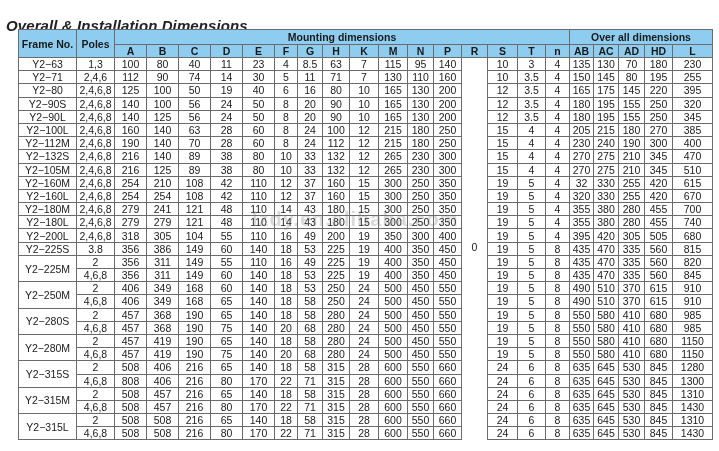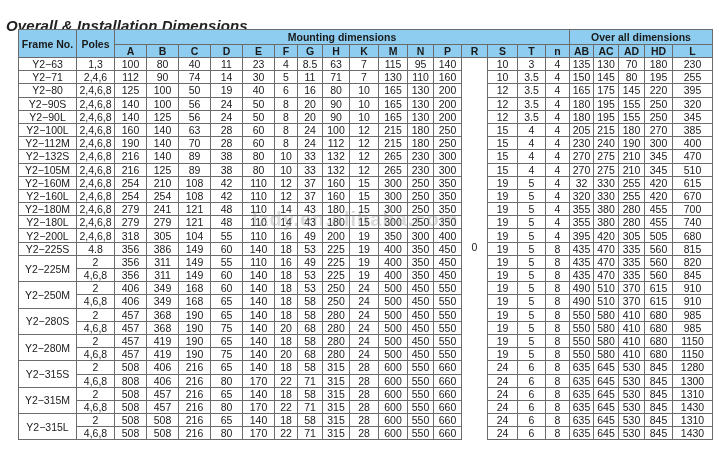--- a/index.html
+++ b/index.html
@@ -417,21 +417,21 @@
         <td>5</td>
         <td>4</td>
         <td>395</td>
         <td>420</td>
         <td>305</td>
         <td>505</td>
         <td>680</td>
       </tr>
       <tr>
         <td class="frame-cell">Y2−225S</td>
-        <td>4.8</td>
+        <td>3.8</td>
         <td>356</td>
         <td>386</td>
         <td>149</td>
         <td>60</td>
         <td>140</td>
         <td>18</td>
         <td>53</td>
         <td>225</td>
         <td>19</td>
         <td>400</td>

